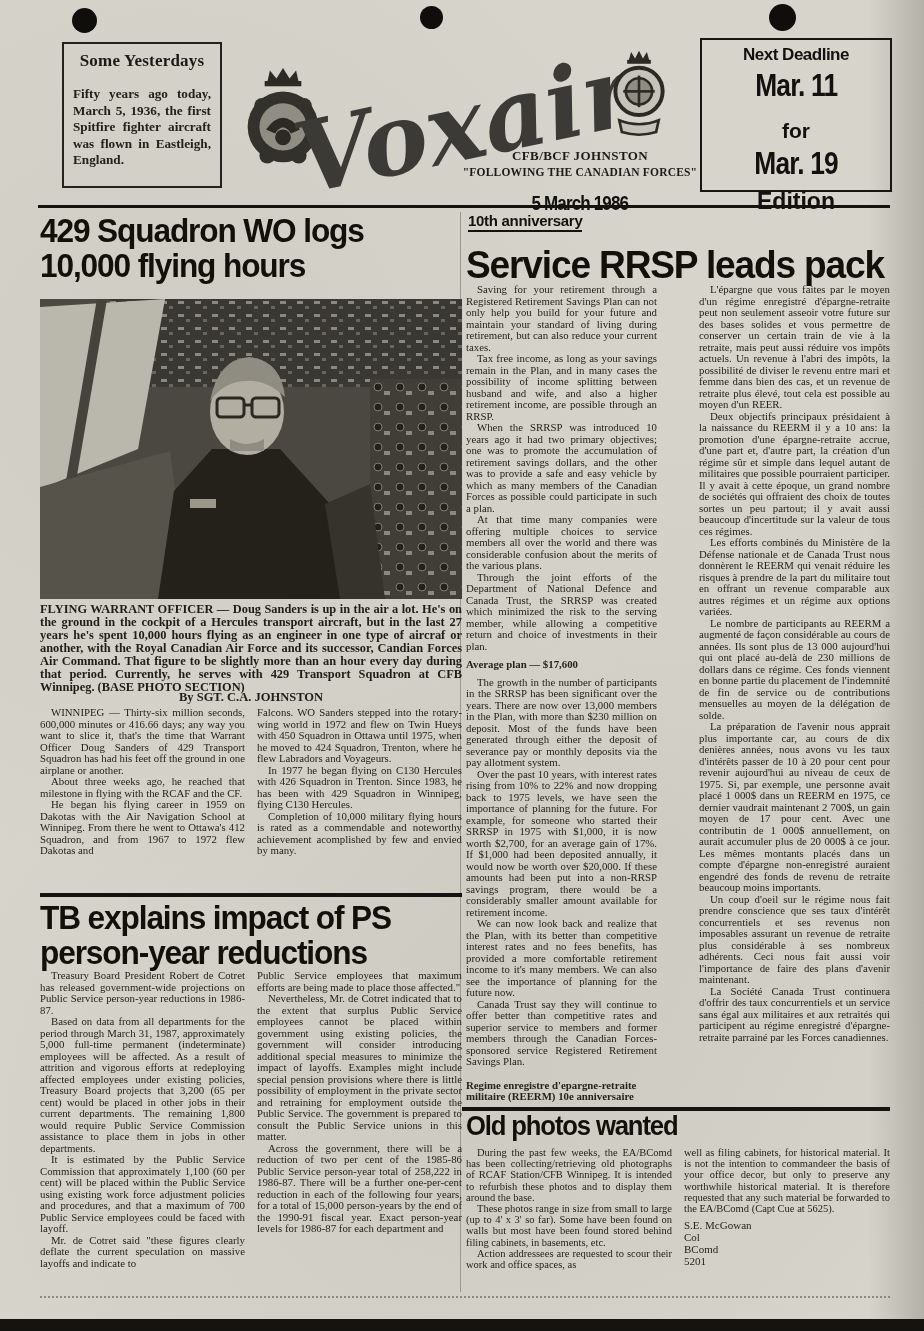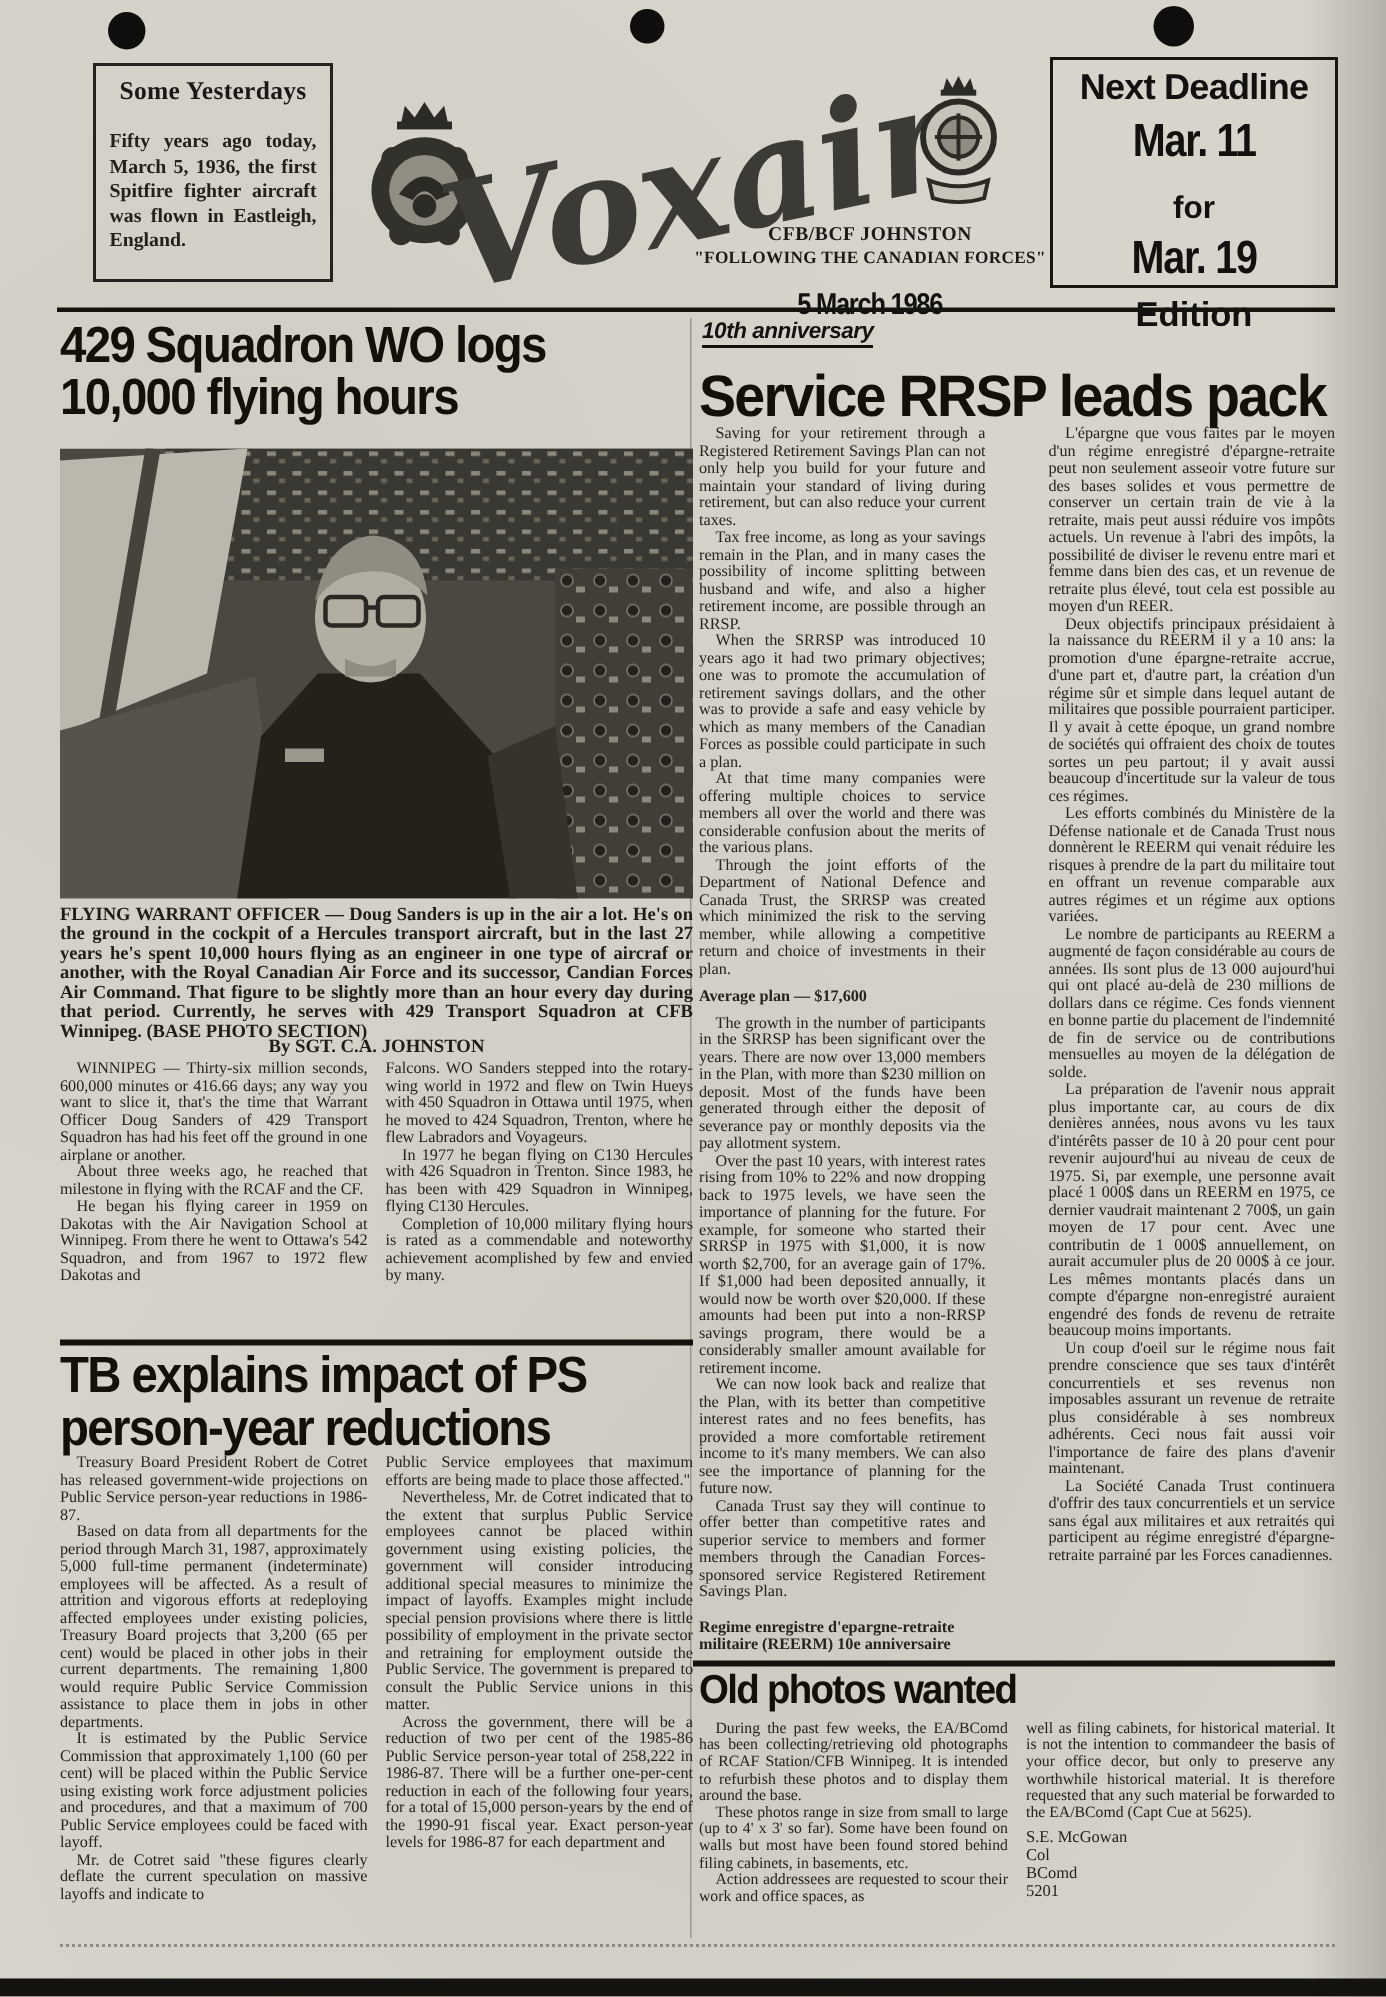--- a/index.html
+++ b/index.html
@@ -22,33 +22,33 @@
   .some-body{margin-top:15px;font-weight:bold;font-size:13.2px;line-height:16.6px;text-align:justify;color:#23211c;}
   .logo-svg{left:272px;top:10px;width:392px;height:200px;}
   .crest-left{left:243px;top:64px;width:80px;height:110px;}
   .crest-right{left:608px;top:48px;width:62px;height:92px;}
   .mast-center{left:452px;top:148px;width:256px;text-align:center;color:#1c1a16;}
   .mast-station{font-weight:bold;font-size:13px;letter-spacing:.4px;}
   .mast-motto{font-weight:bold;font-size:11.5px;margin-top:2px;letter-spacing:.2px;}
   .mast-date{margin-top:14px;font-family:"Liberation Sans",sans-serif;font-weight:bold;font-size:20px;letter-spacing:-1px;color:#121110;}
   .sqz{display:inline-block;transform:scaleX(.85);transform-origin:center top;white-space:nowrap;}
   .deadline-box{left:700px;top:38px;width:192px;height:154px;border:2px solid #181612;box-sizing:border-box;text-align:center;padding-top:5px;color:#121110;font-family:"Liberation Sans",sans-serif;font-weight:bold;}
-  .dl-title{font-size:24px;letter-spacing:-.5px;}
+  .dl-title{font-size:17px;letter-spacing:-.5px;}
   .dl-big{font-size:31px;letter-spacing:-1px;margin-top:3px;}
   .dl-for{font-size:21px;margin-top:15px;}
   .dl-ed{font-size:23px;margin-top:6px;}
   .rule{position:absolute;background:#15130f;}
   .vrule{position:absolute;background:#9a978c;width:1px;}
   
   .headline{font-family:"Liberation Sans",sans-serif;font-weight:bold;color:#121008;line-height:1.02;}
   .cond{display:block;transform:scaleX(.93);transform-origin:0 0;white-space:nowrap;letter-spacing:-1.2px;}
   .h-34{font-size:34px;}
   .h-39{font-size:39px;letter-spacing:-1.5px;}
   .h-27{font-size:27px;}
-  .kicker{font-family:"Liberation Sans",sans-serif;font-weight:bold;font-size:15px;color:#14120e;border-bottom:2px solid #14120e;display:inline-block;padding-bottom:1px;letter-spacing:-.3px;font-style:italic;}
+  .kicker{font-family:"Liberation Sans",sans-serif;font-weight:bold;font-size:15px;color:#14120e;border-bottom:2px solid #14120e;display:inline-block;padding-bottom:1px;letter-spacing:-.3px;}
   
   .cols{display:flex;gap:12px;}
   .col{flex:1;min-width:0;}
   .bodytext p{margin:0;font-size:10.8px;line-height:11.5px;text-align:justify;text-indent:11px;color:#26231d;}
   .bodytext p.cont{text-indent:0;}
   .subhead{font-weight:bold;font-size:11.6px;margin:7px 0 6px 0 !important;text-indent:0 !important;text-align:left !important;color:#1b1914;}
   .footnote{font-weight:bold;margin-top:12px !important;text-indent:0 !important;text-align:left !important;font-size:11.2px;line-height:12.5px;color:#1b1914;}
   .caption{font-weight:bold;font-size:12.4px;line-height:13px;text-align:justify;color:#201d18;}
   .byline{font-weight:bold;font-size:12.5px;text-align:center;color:#201d18;}
   .photos-cols p{font-size:10.5px;line-height:11.2px;}
@@ -155,21 +155,21 @@
     <path d="M285,205 L330,185 L345,300 L300,300 Z" fill="#35332c"></path>
   </svg>
 
   <div class="abs caption" style="left:40px;top:603px;width:422px;">FLYING WARRANT OFFICER — Doug Sanders is up in the air a lot. He's on the ground in the cockpit of a Hercules transport aircraft, but in the last 27 years he's spent 10,000 hours flying as an engineer in one type of aircraf or another, with the Royal Canadian Air Force and its successor, Candian Forces Air Command. That figure to be slightly more than an hour every day during that period. Currently, he serves with 429 Transport Squadron at CFB Winnipeg. (BASE PHOTO SECTION)</div>
   <div class="abs byline" style="left:40px;top:690px;width:422px;">By SGT. C.A. JOHNSTON</div>
 
   <div class="abs cols bodytext" style="left:40px;top:707px;width:422px;height:184px;overflow:hidden;">
     <div class="col">
       <p>WINNIPEG — Thirty-six million seconds, 600,000 minutes or 416.66 days; any way you want to slice it, that's the time that Warrant Officer Doug Sanders of 429 Transport Squadron has had his feet off the ground in one airplane or another.</p>
       <p>About three weeks ago, he reached that milestone in flying with the RCAF and the CF.</p>
-      <p>He began his flying career in 1959 on Dakotas with the Air Navigation School at Winnipeg. From there he went to Ottawa's 542 Squadron, and from 1967 to 1972 flew Dakotas and</p>
+      <p>He began his flying career in 1959 on Dakotas with the Air Navigation School at Winnipeg. From there he went to Ottawa's 412 Squadron, and from 1967 to 1972 flew Dakotas and</p>
     </div>
     <div class="col">
       <p class="cont">Falcons. WO Sanders stepped into the rotary-wing world in 1972 and flew on Twin Hueys with 450 Squadron in Ottawa until 1975, when he moved to 424 Squadron, Trenton, where he flew Labradors and Voyageurs.</p>
       <p>In 1977 he began flying on C130 Hercules with 426 Squadron in Trenton. Since 1983, he has been with 429 Squadron in Winnipeg, flying C130 Hercules.</p>
       <p>Completion of 10,000 military flying hours is rated as a commendable and noteworthy achievement acomplished by few and envied by many.</p>
     </div>
   </div>
 
   <div class="rule" style="left:40px;top:893px;width:422px;height:4px;"></div>
   <div class="abs headline h-34" style="left:40px;top:900px;width:422px;">

